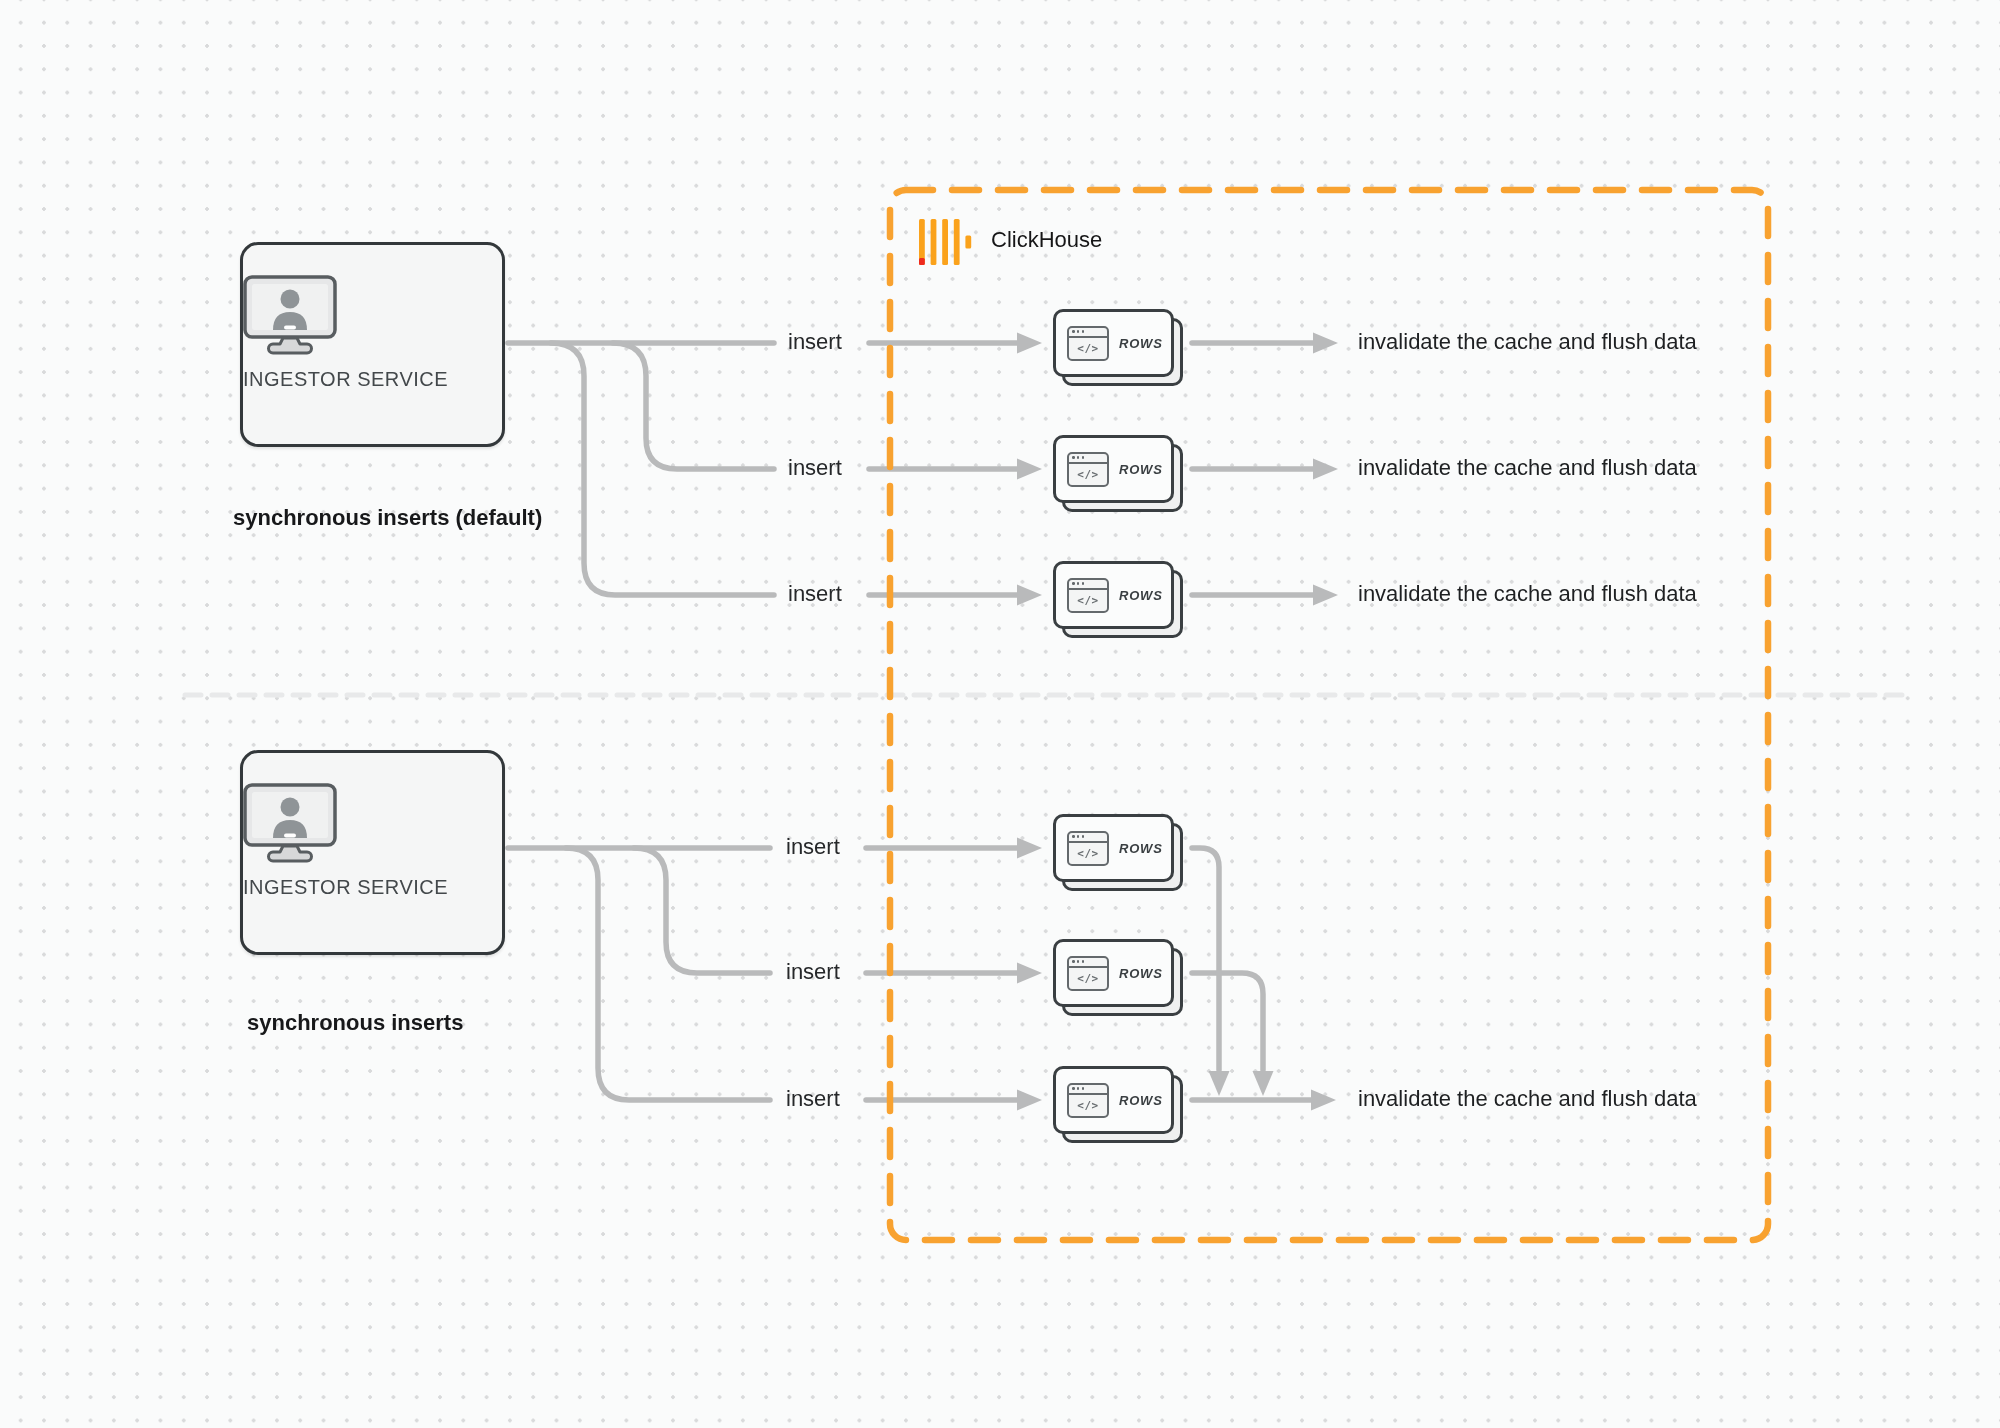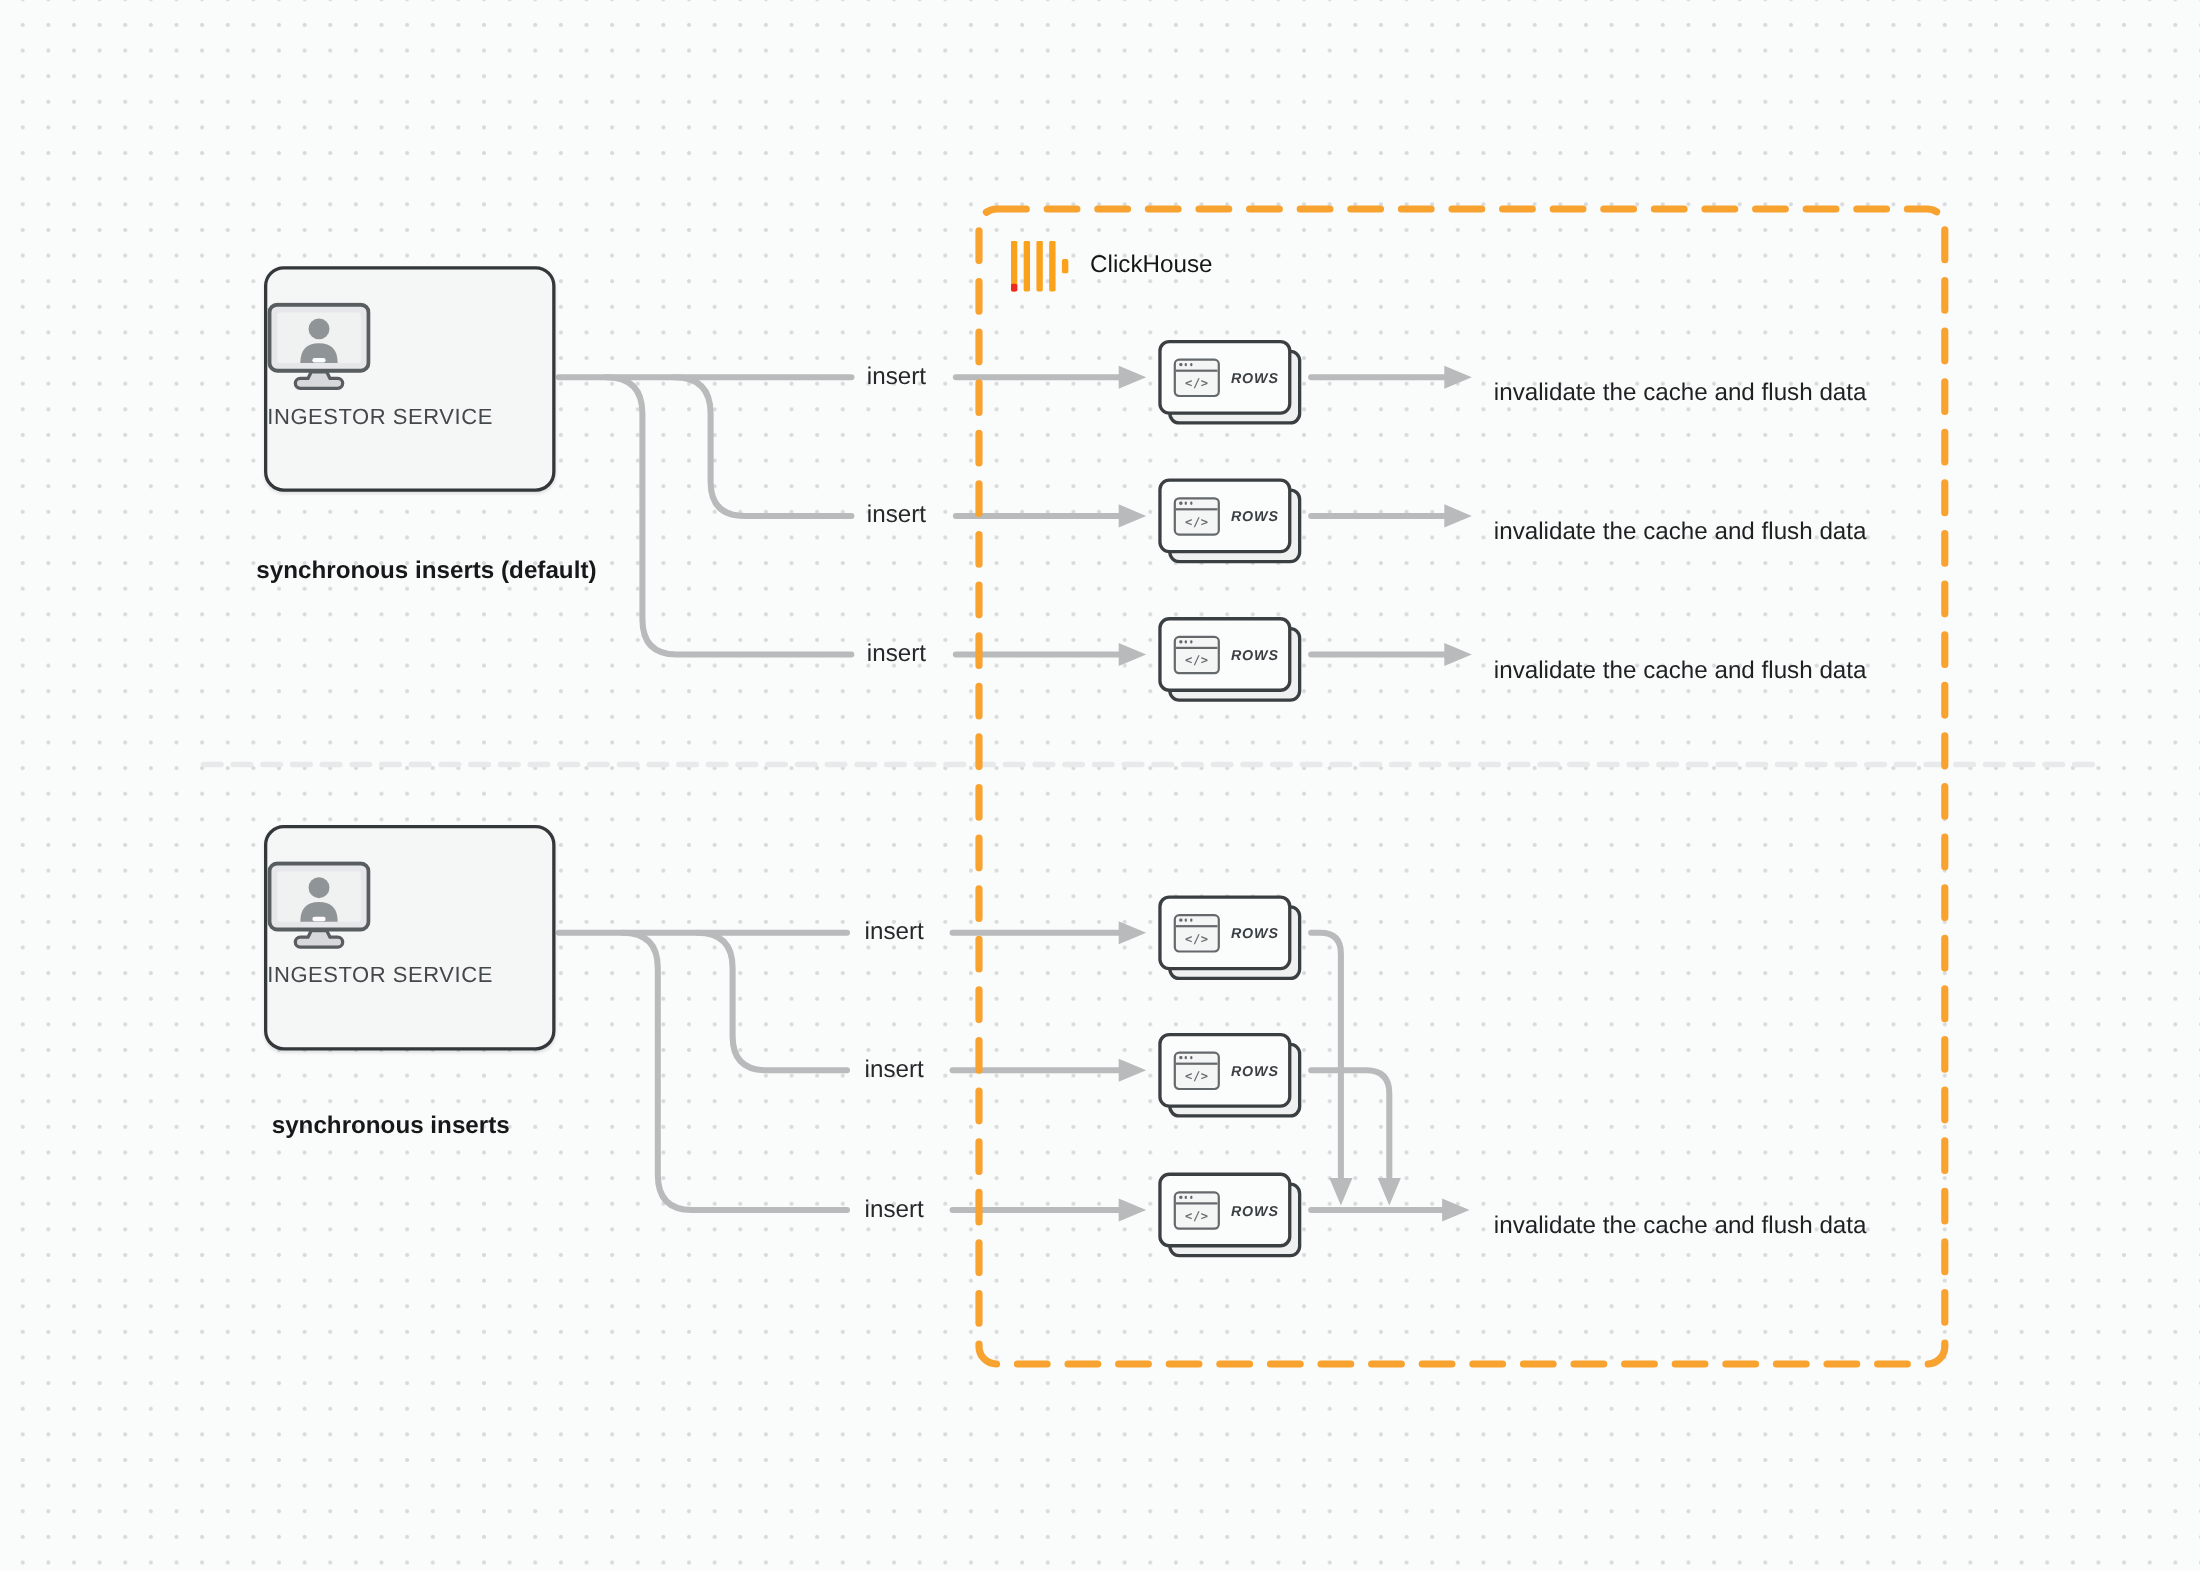--- a/index.html
+++ b/index.html
@@ -70,21 +70,21 @@
     color:#3a3f42;letter-spacing:0.8px;
   }
 
   
   .lbl-insert{
     position:absolute;transform:translateY(-54%);
     font-size:22px;color:#26282a;white-space:nowrap;
   }
   .lbl-result{
     position:absolute;transform:translateY(-54%);
-    font-size:22px;color:#1e2022;white-space:nowrap;margin-top:15px;
+    font-size:22px;color:#1e2022;white-space:nowrap;
   }
 
   
   .ch-logo{position:absolute;left:919px;top:219px;}
   .ch-title{
     position:absolute;left:991px;top:241px;transform:translateY(-52%);
     font-size:22px;font-weight:500;color:#161617;white-space:nowrap;
   }
 </style>
 </head>

